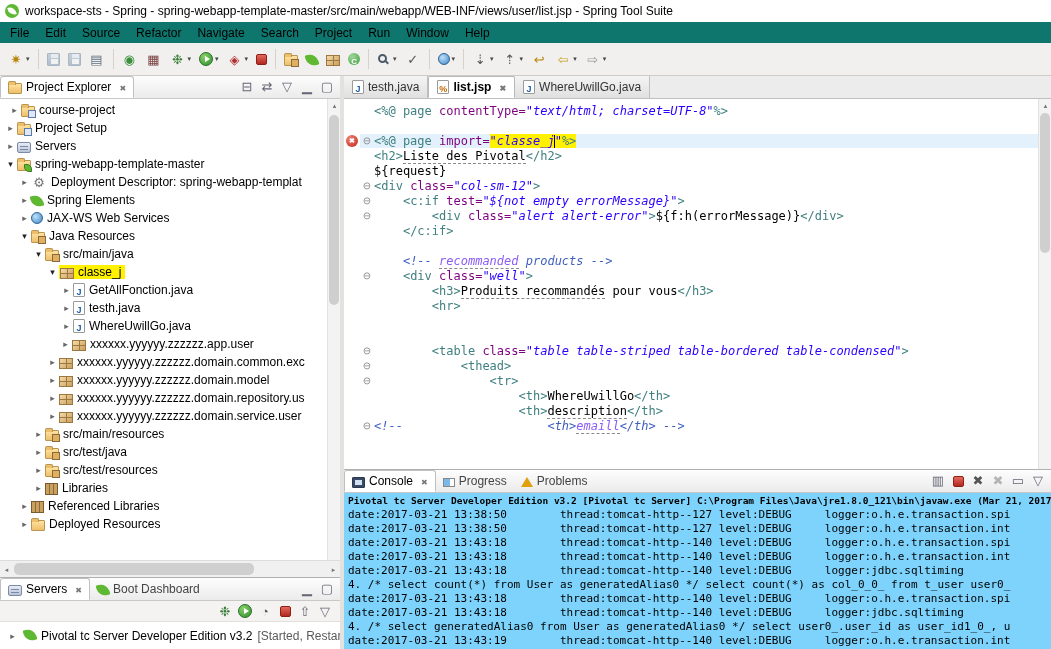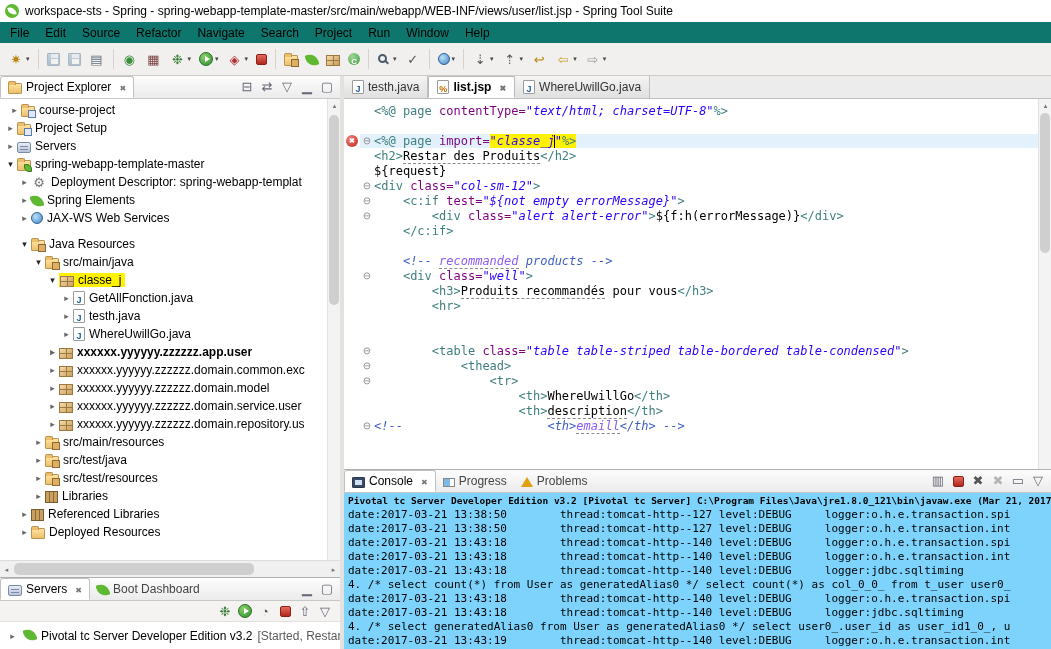--- a/index.html
+++ b/index.html
@@ -299,21 +299,21 @@
               <div class="trow" style="padding-left: 18px;">
                 <span class="arrow c"></span>
                 <span class="ic ic-leaf"></span>
                 <span class="tlabel">Spring Elements</span>
               </div>
               <div class="trow" style="padding-left: 18px;">
                 <span class="arrow c"></span>
                 <span class="ic ic-globe"></span>
                 <span class="tlabel">JAX-WS Web Services</span>
               </div>
-              <div class="trow" style="padding-left: 18px; margin-top: 8px;">
+              <div class="trow" style="padding-left: 18px;">
                 <span class="arrow e"></span>
                 <span class="ic ic-folder ic-src-folder"></span>
                 <span class="tlabel">Java Resources</span>
               </div>
               <div class="trow" style="padding-left: 32px;">
                 <span class="arrow e"></span>
                 <span class="ic ic-folder ic-src-folder"></span>
                 <span class="tlabel">src/main/java</span>
               </div>
               <div class="trow" style="padding-left: 46px;">
@@ -331,44 +331,44 @@
               <div class="trow" style="padding-left: 60px;">
                 <span class="arrow c"></span>
                 <span class="ic ic-jfile" data-letter="J"></span>
                 <span class="tlabel">testh.java</span>
               </div>
               <div class="trow" style="padding-left: 60px;">
                 <span class="arrow c"></span>
                 <span class="ic ic-jfile" data-letter="J"></span>
                 <span class="tlabel">WhereUwillGo.java</span>
               </div>
-              <div class="trow" style="padding-left: 46px; font-weight: bold;">
+              <div class="trow" style="padding-left: 59px;">
                 <span class="arrow c"></span>
                 <span class="ic ic-package"></span>
                 <span class="tlabel">xxxxxx.yyyyyy.zzzzzz.app.user</span>
               </div>
               <div class="trow" style="padding-left: 46px;">
                 <span class="arrow c"></span>
                 <span class="ic ic-package"></span>
                 <span class="tlabel">xxxxxx.yyyyyy.zzzzzz.domain.common.exc</span>
               </div>
               <div class="trow" style="padding-left: 46px;">
                 <span class="arrow c"></span>
                 <span class="ic ic-package"></span>
                 <span class="tlabel">xxxxxx.yyyyyy.zzzzzz.domain.model</span>
               </div>
               <div class="trow" style="padding-left: 46px;">
                 <span class="arrow c"></span>
                 <span class="ic ic-package"></span>
+                <span class="tlabel">xxxxxx.yyyyyy.zzzzzz.domain.repository.us</span>
+              </div>
+              <div class="trow" style="padding-left: 46px;">
+                <span class="arrow c"></span>
+                <span class="ic ic-package"></span>
                 <span class="tlabel">xxxxxx.yyyyyy.zzzzzz.domain.service.user</span>
-              </div>
-              <div class="trow" style="padding-left: 46px;">
-                <span class="arrow c"></span>
-                <span class="ic ic-package"></span>
-                <span class="tlabel">xxxxxx.yyyyyy.zzzzzz.domain.repository.us</span>
               </div>
               <div class="trow" style="padding-left: 32px;">
                 <span class="arrow c"></span>
                 <span class="ic ic-folder ic-src-folder"></span>
                 <span class="tlabel">src/main/resources</span>
               </div>
               <div class="trow" style="padding-left: 32px;">
                 <span class="arrow c"></span>
                 <span class="ic ic-folder ic-src-folder"></span>
                 <span class="tlabel">src/test/java</span>
@@ -497,21 +497,21 @@
               </span>
               <span class="lc">
                 <span class="foldc fold"></span>
                 <span class="code"><span class="seg-tag">&lt;%@ page </span><span class="seg-attr">import=</span><span class="seg-strhl">"classe_j</span><span class="seg-cursor"></span><span class="seg-strhl">"</span><span class="seg-taghl">%&gt;</span></span>
               </span>
             </div>
             <div class="eline">
               <span class="annot"></span>
               <span class="lc">
                 <span class="foldc"></span>
-                <span class="code"><span class="seg-tag">&lt;h2&gt;</span><span class="seg-txtu">Restar des Produits</span><span class="seg-tag">&lt;/h2&gt;</span></span>
+                <span class="code"><span class="seg-tag">&lt;h2&gt;</span><span class="seg-txtu">Liste des Pivotal</span><span class="seg-tag">&lt;/h2&gt;</span></span>
               </span>
             </div>
             <div class="eline">
               <span class="annot"></span>
               <span class="lc">
                 <span class="foldc"></span>
                 <span class="code"><span class="seg-txt">${request}</span></span>
               </span>
             </div>
             <div class="eline">

